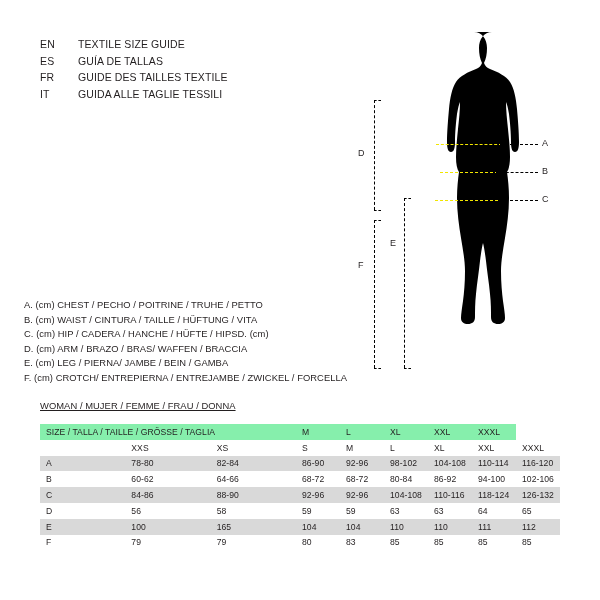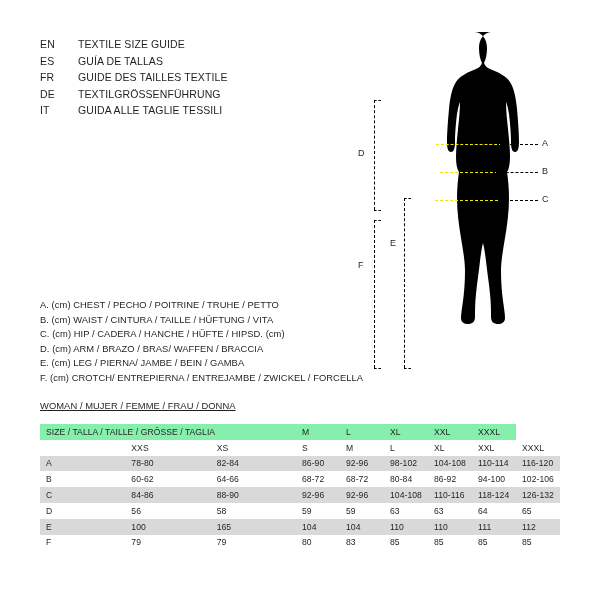--- a/index.html
+++ b/index.html
@@ -39,21 +39,21 @@
     letter-spacing: 0.2px;
   }
   .lang-title {
     font-size: 10.5px;
     letter-spacing: 0.1px;
   }
 
   
   .legend {
     position: absolute;
-    left: 40px;
+    left: 24px;
     top: 298px;
     width: 380px;
   }
   .legend-row {
     font-size: 9.4px;
     line-height: 14.6px;
     letter-spacing: 0.05px;
     white-space: nowrap;
   }
   .legend-gender {
@@ -144,24 +144,20 @@
       <span class="lang-code">EN</span>
       <span class="lang-title">TEXTILE SIZE GUIDE</span>
     </div>
     <div class="lang-row">
       <span class="lang-code">ES</span>
       <span class="lang-title">GUÍA DE TALLAS</span>
     </div>
     <div class="lang-row">
       <span class="lang-code">FR</span>
       <span class="lang-title">GUIDE DES TAILLES TEXTILE</span>
-    </div>
-    <div class="lang-row">
-      <span class="lang-code">DE</span>
-      <span class="lang-title">TEXTILGRÖSSENFÜHRUNG</span>
     </div>
     <div class="lang-row">
       <span class="lang-code">IT</span>
       <span class="lang-title">GUIDA ALLE TAGLIE TESSILI</span>
     </div>
   </div>
 
   <div class="legend">
     <div class="legend-row">A. (cm) CHEST / PECHO / POITRINE / TRUHE / PETTO</div>
     <div class="legend-row">B. (cm) WAIST / CINTURA / TAILLE / HÜFTUNG / VITA</div>

